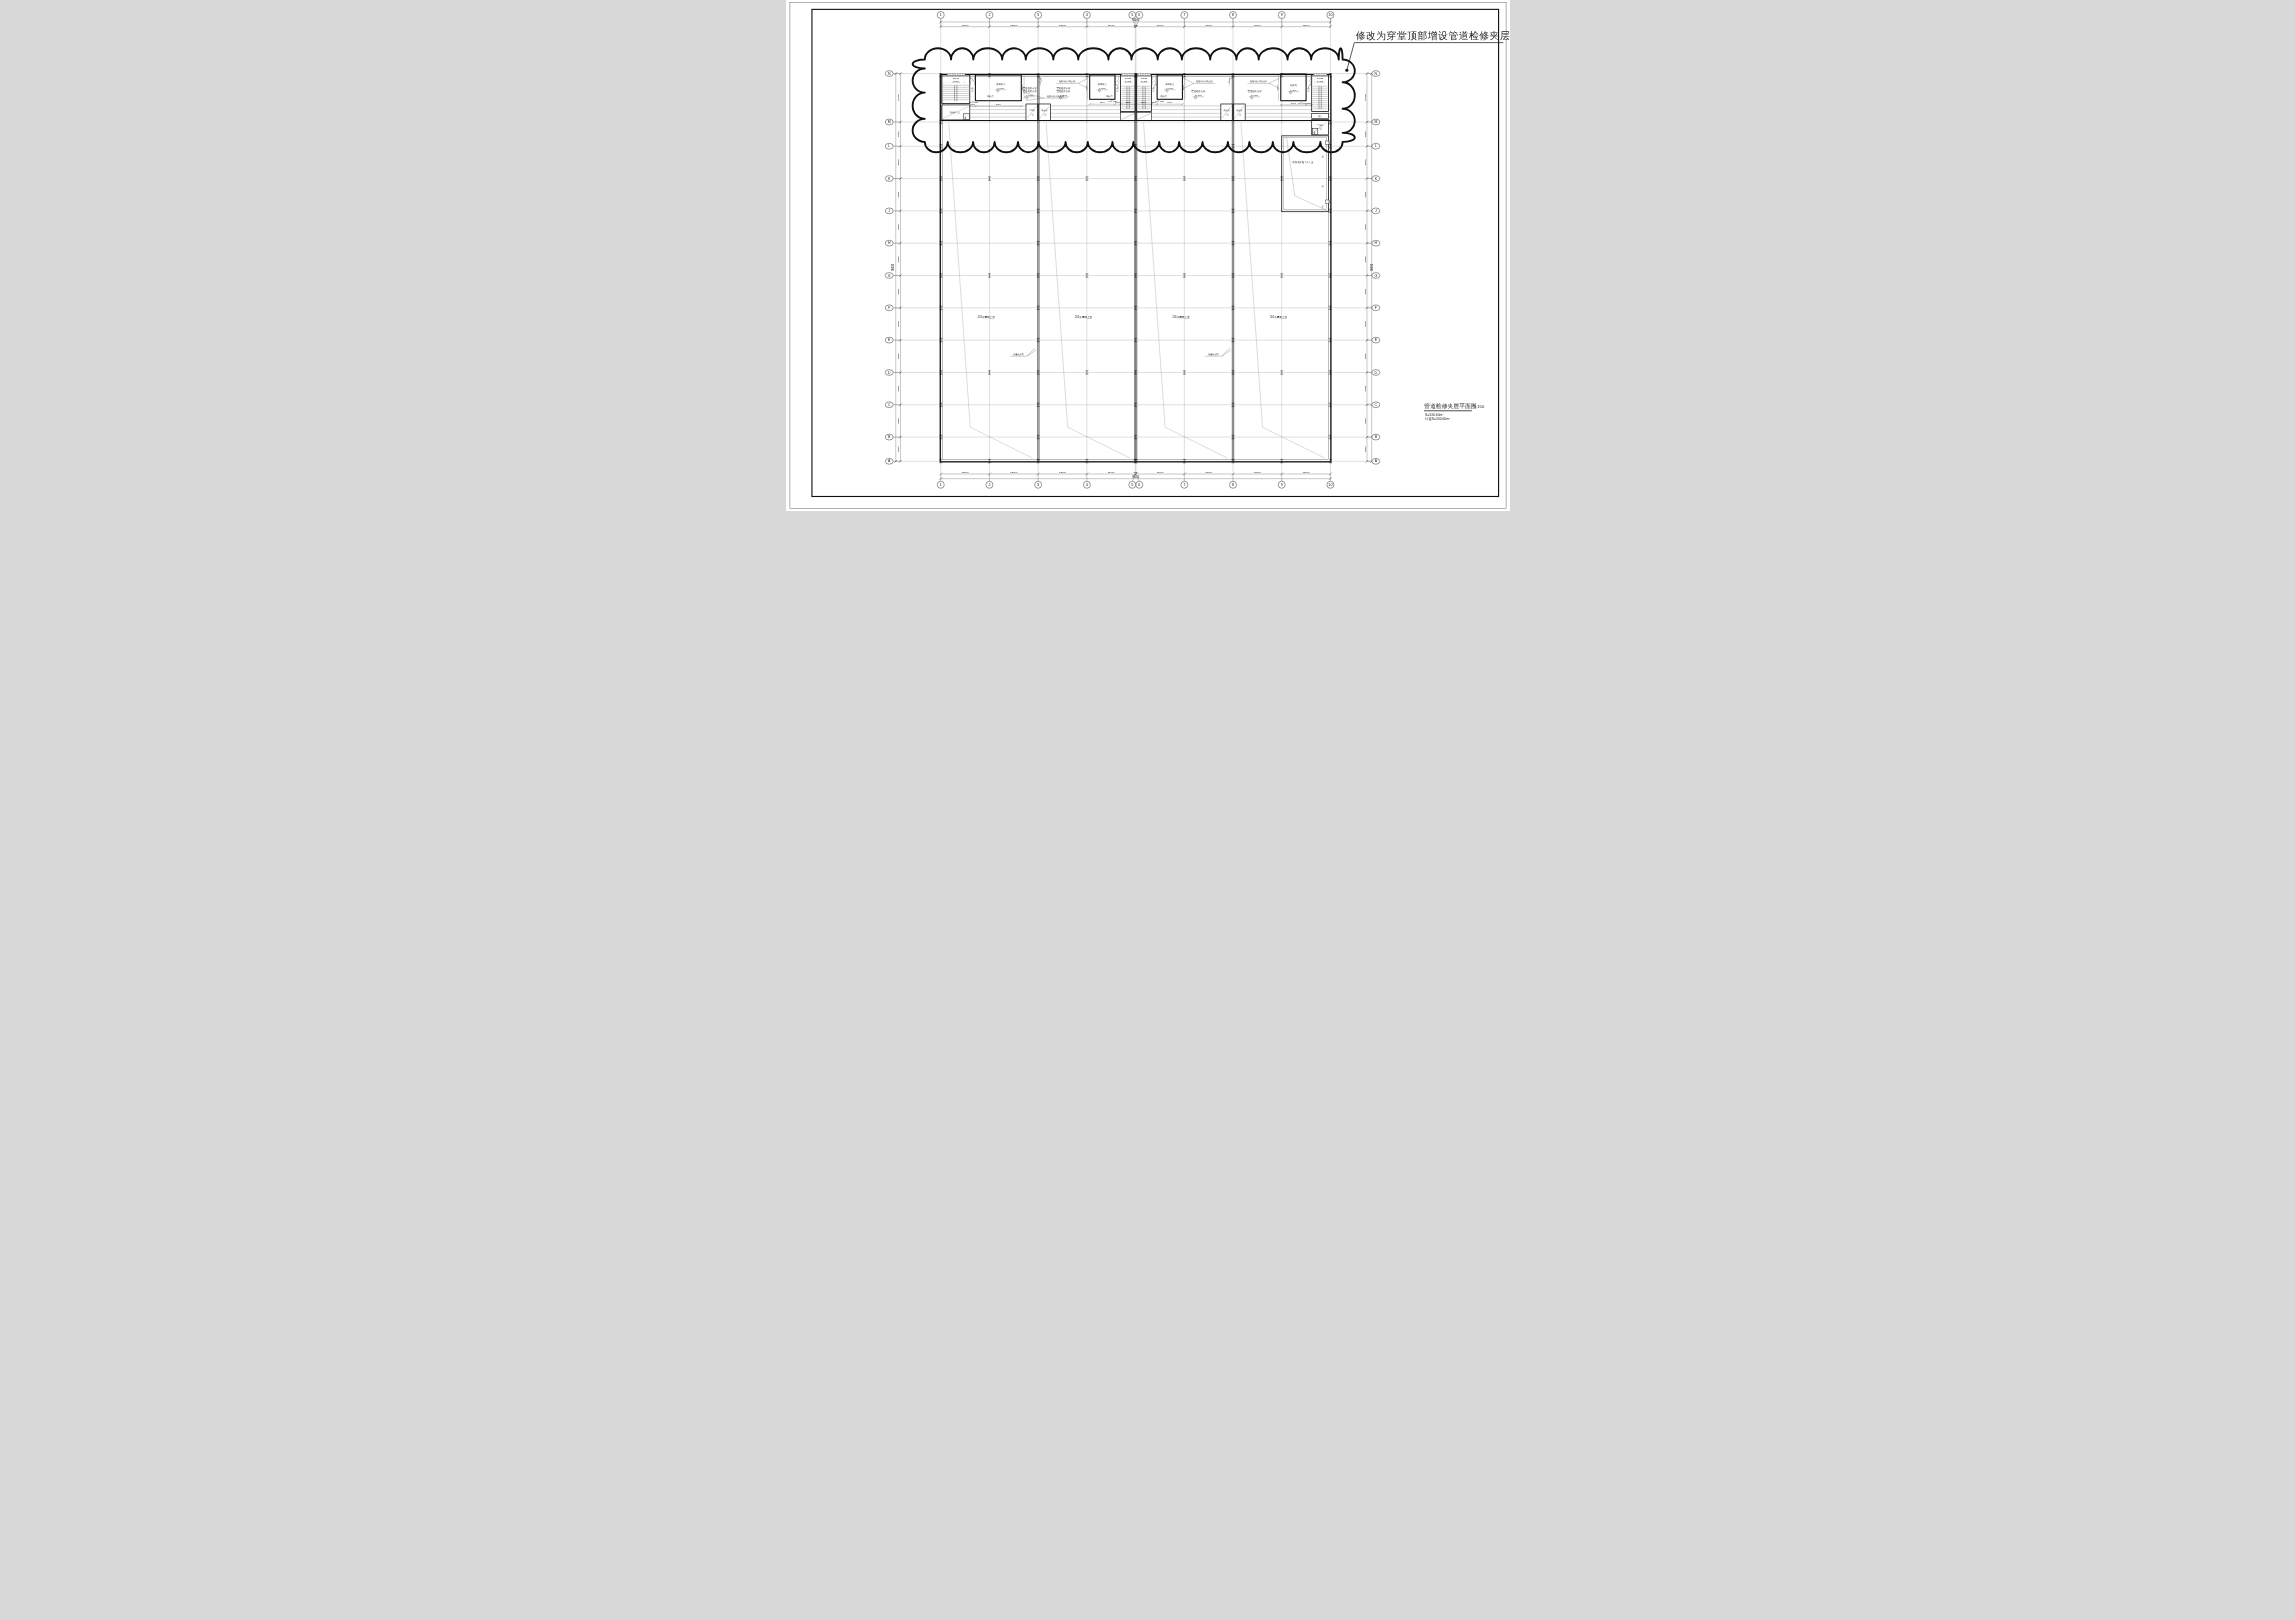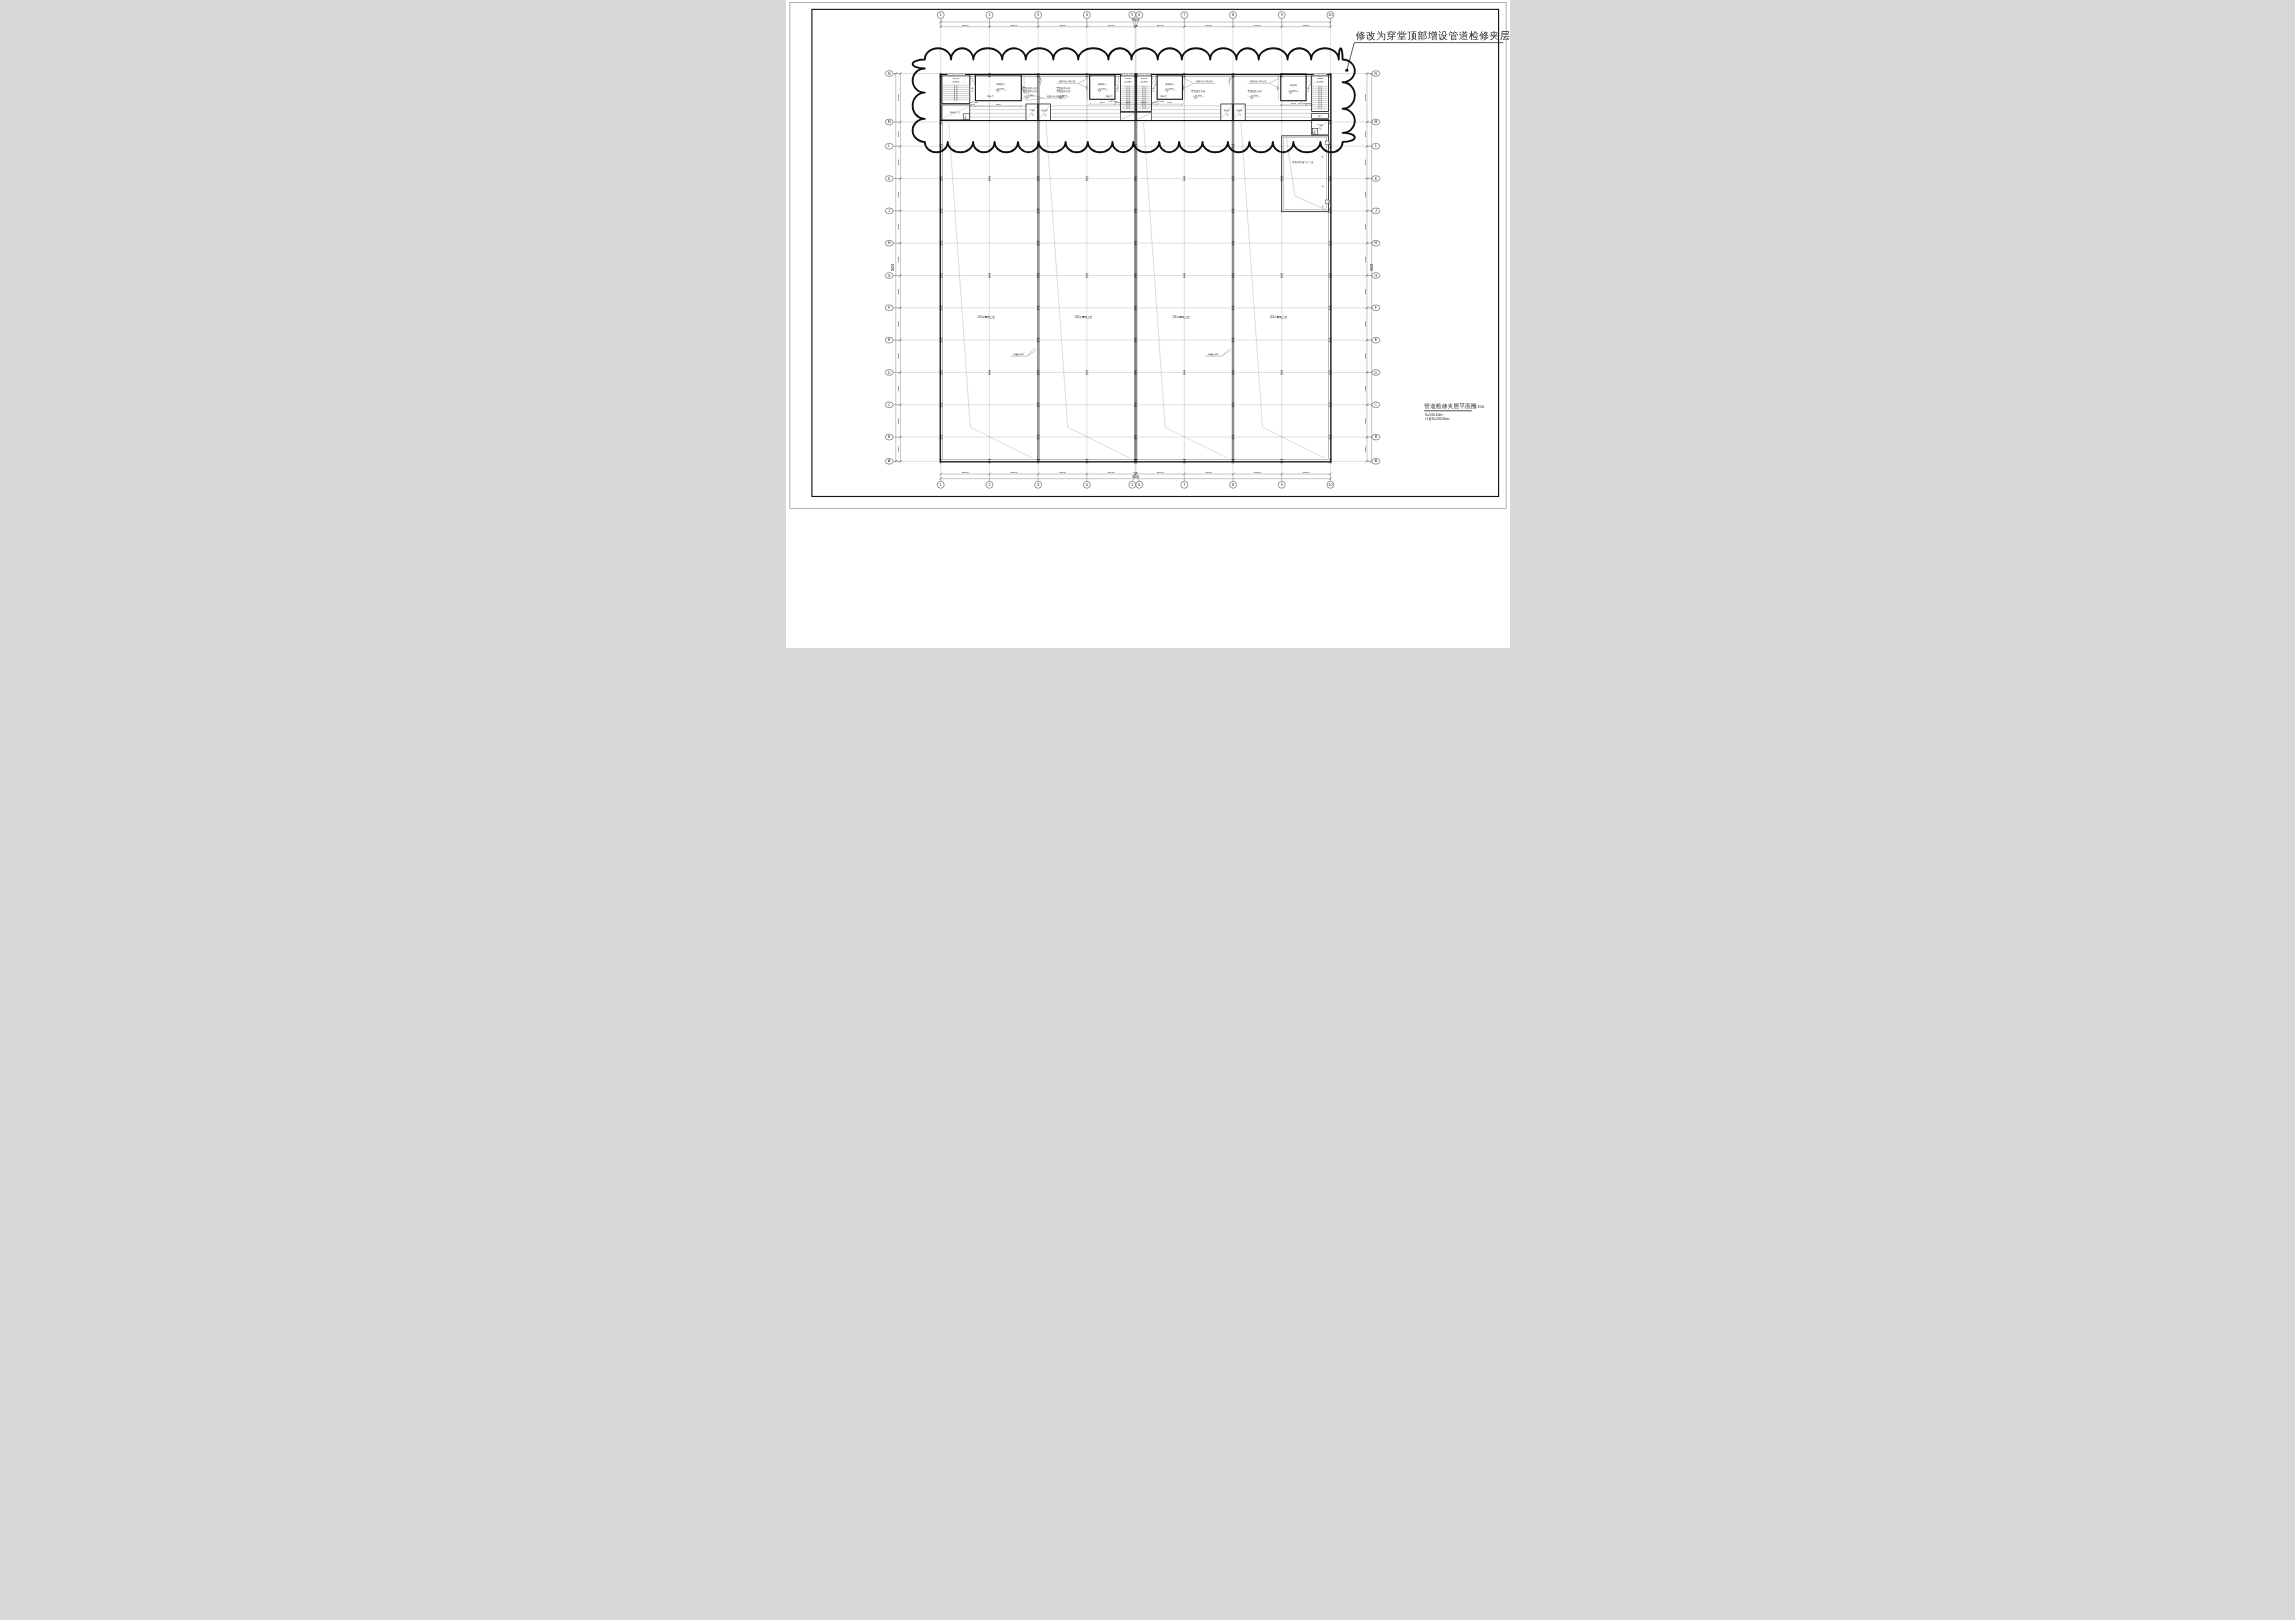--- a/index.html
+++ b/index.html
@@ -1,16 +1,16 @@
 <!DOCTYPE html>
 <html style="font-size:7.5px"><head>
 <meta charset="utf-8">
 <style>
   html,body{margin:0;padding:0;background:#d8d8d8;}
-  .sheet-wrap{width:724px;height:648px;margin:0 auto;background:#ffffff;position:relative;
+  .sheet-wrap{width:724px;height:511px;margin:0 auto;background:#ffffff;position:relative;
               font-family:"Liberation Sans", sans-serif;}
   svg{display:block}
   text{fill:#1a1a1a;font-family:"Liberation Sans", sans-serif;}
 </style>
 </head>
 <body>
 
 <div class="sheet-wrap">
 <svg id="sheet" viewBox="0 0 1545 1091" width="724" height="511">
 

